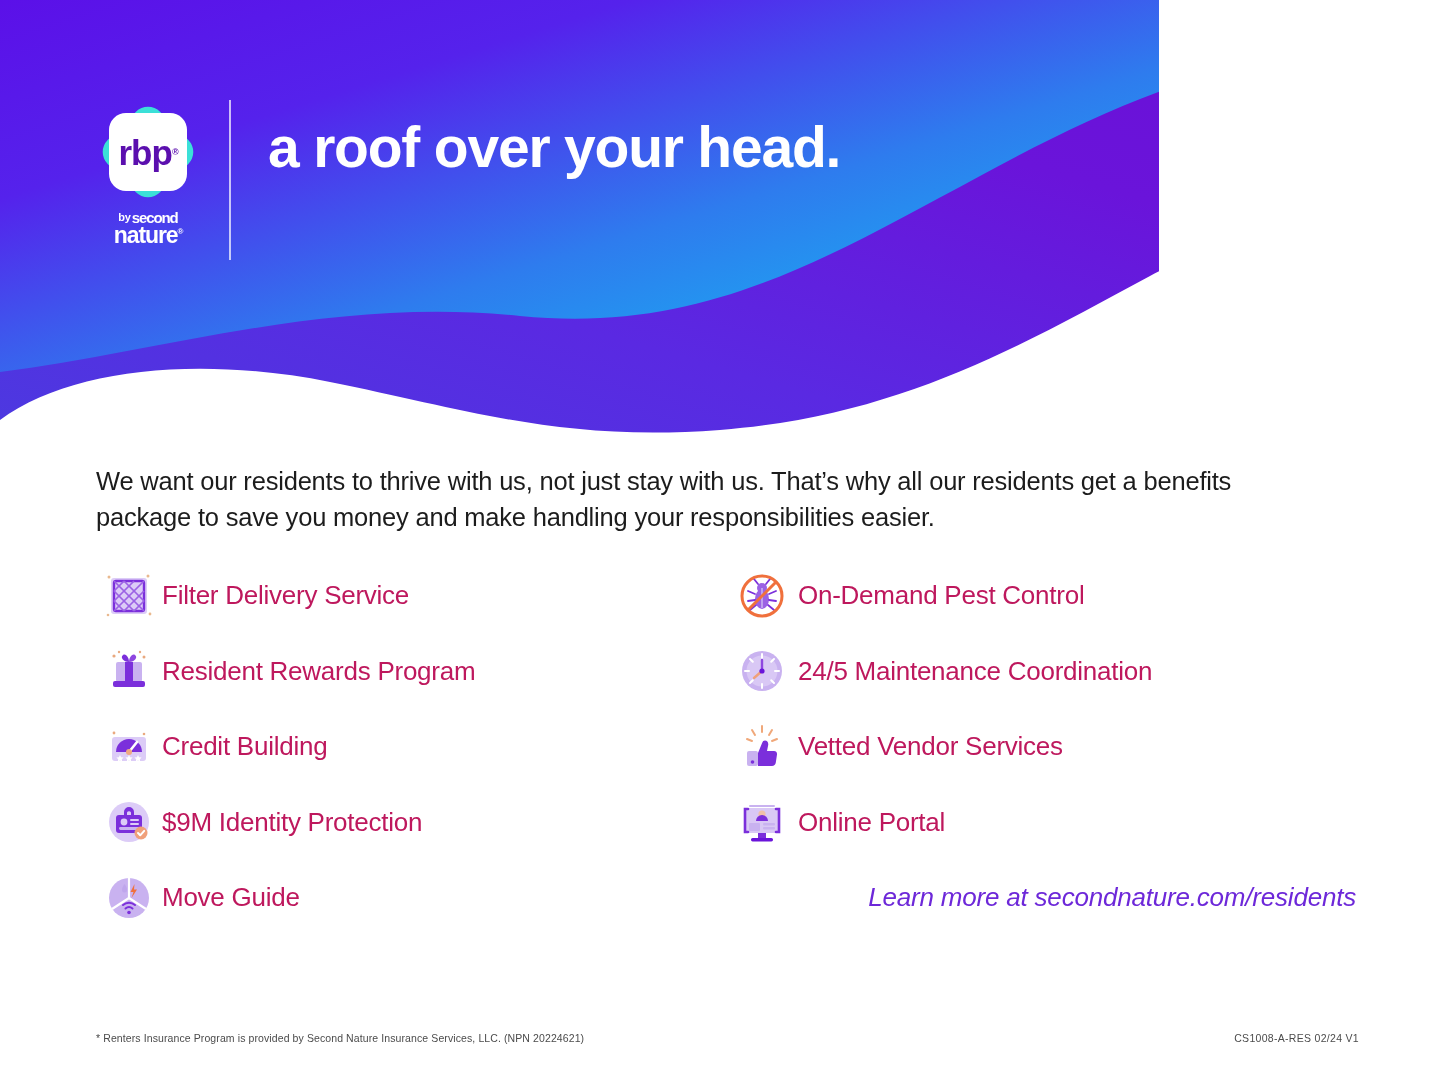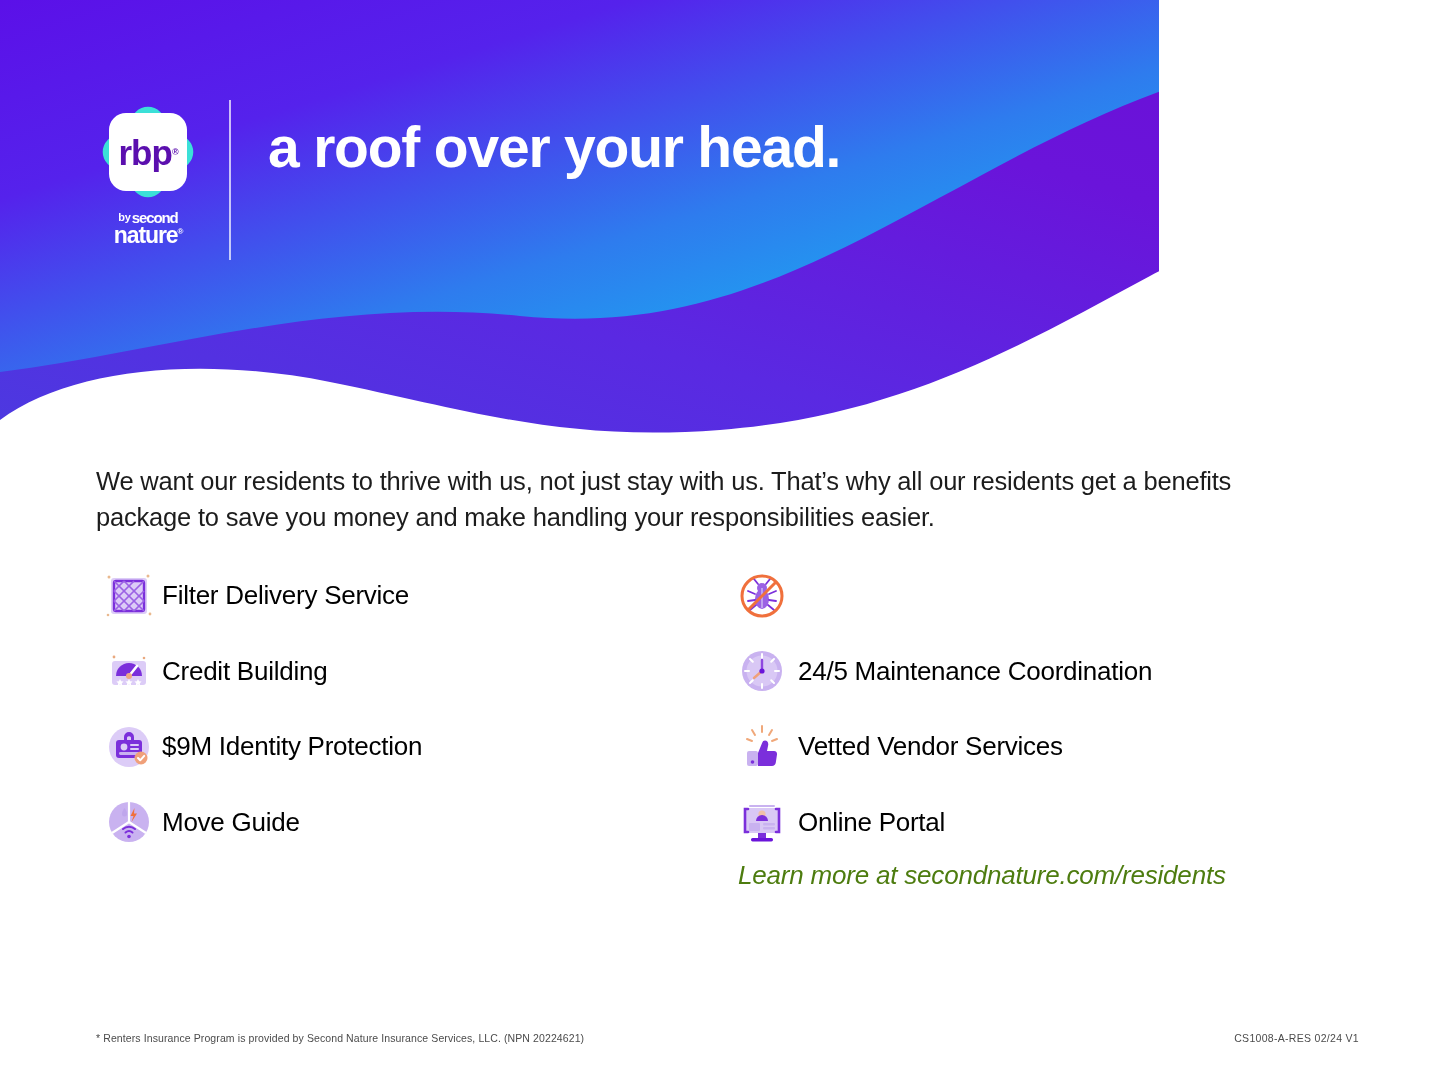--- a/index.html
+++ b/index.html
@@ -198,35 +198,37 @@
   .benefit .icon-wrap {
     width: 66px;
     min-width: 66px;
     height: 62px;
     display: flex;
     align-items: center;
     justify-content: center;
   }
   .benefit .blabel {
     font-size: 26px;
-    color: #000000;
+    color: #be185d;
     letter-spacing: -0.25px;
     white-space: nowrap;
   }
   .bcol.right .benefit .icon-wrap {
     width: 72px;
     min-width: 72px;
   }
 
   .learn-more {
+    margin-top: 22px;
     margin-left: 12px;
     font-size: 26px;
     font-style: italic;
-    color: #4d7c0f;
+    color: #6d28d9;
     letter-spacing: -0.2px;
+    text-align: right;
   }
 
   
   .footer-left {
     position: absolute;
     left: 96px;
     top: 1032px;
     font-size: 10.5px;
     color: #4b4b4b;
     letter-spacing: 0.1px;
@@ -323,20 +325,38 @@
             <circle cx="6" cy="7" r="1.5"></circle>
               <circle cx="45" cy="6" r="1.5"></circle>
             <circle cx="47" cy="44" r="1.4"></circle>
               <circle cx="5" cy="45" r="1.3"></circle>
           </g>
         </svg>
       </span>
       <span class="blabel">Filter Delivery Service</span>
     </div>
 
+    <div class="benefit">
+      <span class="icon-wrap">
+        <svg width="52" height="52" viewBox="0 0 52 52">
+          <rect x="13" y="17" width="26" height="20" rx="2" fill="#C9B2F0"></rect>
+          <rect x="10" y="36" width="32" height="6" rx="2" fill="#7B2FDB"></rect>
+          <rect x="22" y="17" width="8" height="25" fill="#7B2FDB"></rect>
+          <path d="M26,17 C20,17 17,12 20,10 C23,8 26,13 26,17 Z" fill="#7B2FDB"></path>
+          <path d="M26,17 C32,17 35,12 32,10 C29,8 26,13 26,17 Z" fill="#8E46E0"></path>
+          <g fill="#E9A97F">
+            <circle cx="11" cy="11" r="1.6"></circle>
+              <circle cx="41" cy="12" r="1.5"></circle>
+            <circle cx="16" cy="7" r="1.2"></circle>
+              <circle cx="37" cy="7" r="1.2"></circle>
+          </g>
+        </svg>
+      </span>
+      <span class="blabel">Resident Rewards Program</span>
+    </div>
 
     <div class="benefit">
       <span class="icon-wrap">
         <svg width="52" height="52" viewBox="0 0 52 52">
           <rect x="9" y="16" width="34" height="24" rx="3" fill="#DCCCF7"></rect>
           <path d="M13,31 A13,13 0 0 1 39,31 Z" fill="#7B2FDB"></path>
           <path d="M26,31 L34,21" stroke="#ffffff" stroke-width="2.6" stroke-linecap="round"></path>
           <circle cx="26" cy="31" r="3" fill="#F0A882"></circle>
           <g fill="#ffffff">
             <polygon points="17,34 18.1,36.3 20.6,36.6 18.8,38.3 19.2,40.8 17,39.6 14.8,40.8 15.2,38.3 13.4,36.6 15.9,36.3"></polygon>
@@ -409,20 +429,21 @@
             <path d="M19,30 L12,31"></path>
               <path d="M33,30 L40,31"></path>
             <path d="M20,35 L14,40"></path>
               <path d="M32,35 L38,40"></path>
           </g>
           <line x1="26" y1="18" x2="26" y2="38" stroke="#C9B2F0" stroke-width="1.6"></line>
           <circle cx="26" cy="26" r="20" fill="none" stroke="#F0703C" stroke-width="3"></circle>
           <line x1="12.5" y1="39.5" x2="39.5" y2="12.5" stroke="#F0703C" stroke-width="3" stroke-linecap="round"></line>
         </svg>
       </span>
+      <span class="blabel">On-Demand Pest Control</span>
     </div>
 
     <div class="benefit">
       <span class="icon-wrap">
         <svg width="52" height="52" viewBox="0 0 52 52">
           <circle cx="26" cy="26" r="20" fill="#C9B2F0"></circle>
           <circle cx="26" cy="26" r="15.5" fill="#D9C8F5"></circle>
           <g stroke="#ffffff" stroke-width="2" stroke-linecap="round">
             <line x1="26" y1="9" x2="26" y2="13"></line>
             <line x1="26" y1="39" x2="26" y2="43"></line>

